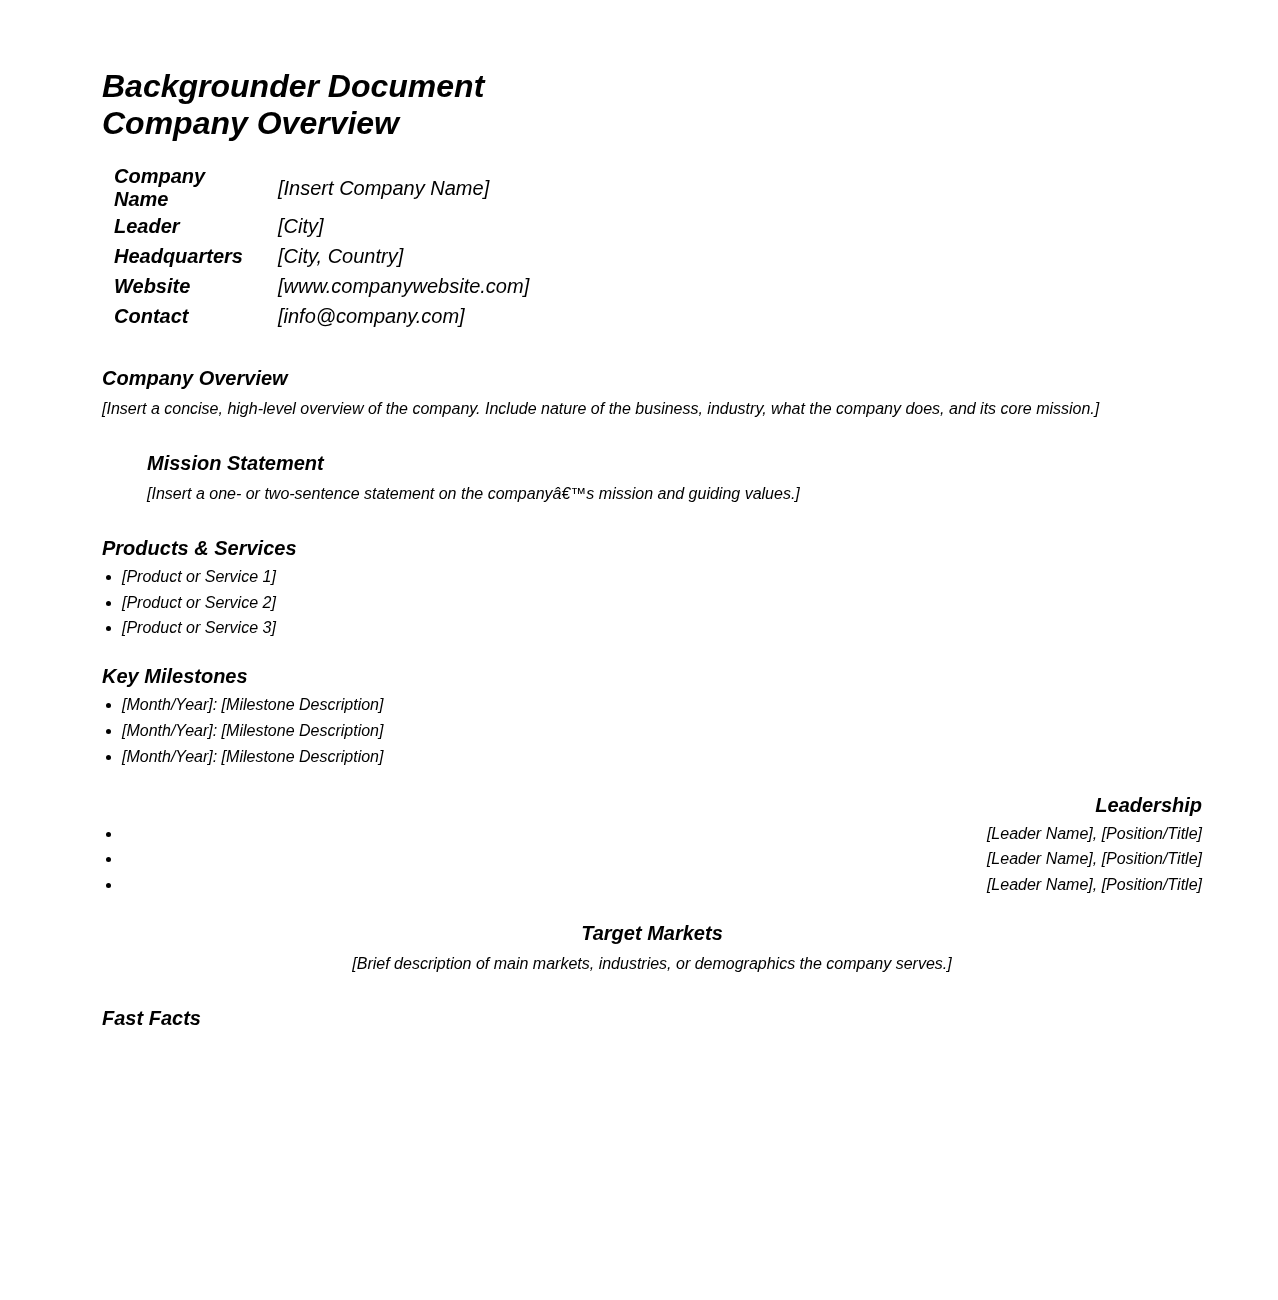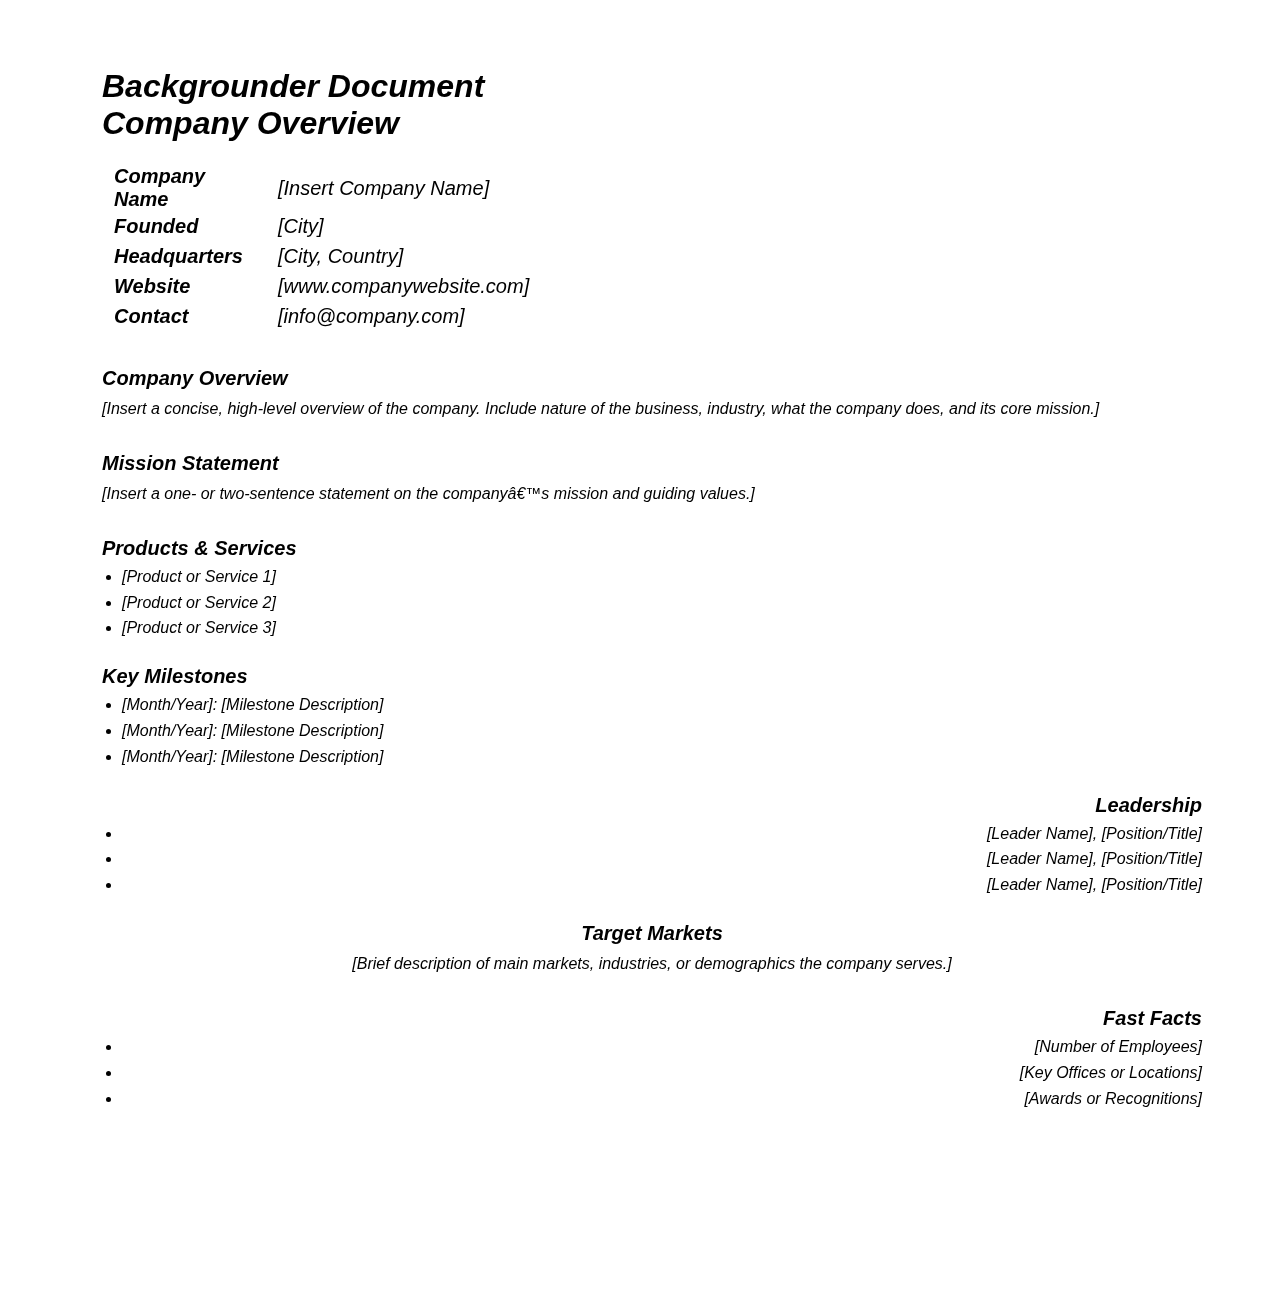--- a/index.html
+++ b/index.html
@@ -75,21 +75,21 @@
     <span>Company Overview</span>
   </h1>
 
   <table class="info">
     <tbody>
         <tr>
       <td class="label">Company Name</td>
       <td>[Insert Company Name]</td>
     </tr>
     <tr>
-      <td class="label">Founded</td>
+      <td class="label">Leader</td>
       <td>[City]</td>
     </tr>
     <tr>
       <td class="label">Headquarters</td>
       <td>[City, Country]</td>
     </tr>
     <tr>
       <td class="label">Website</td>
       <td>[www.companywebsite.com]</td>
     </tr>
@@ -98,21 +98,21 @@
       <td>[info@company.com]</td>
     </tr>
   </tbody>
     </table>
 
   <div class="section" style="margin-top:35px;">
     <h2>Company Overview</h2>
     <p class="body">[Insert a concise, high-level overview of the company. Include nature of the business, industry, what the company does, and its core mission.]</p>
   </div>
 
-  <div class="section" style="margin-top:32px;">
+  <div class="section" style="margin-top:32px;margin-left:45px;">
     <h2>Mission Statement</h2>
     <p class="body">[Insert a one- or two-sentence statement on the companyâ€™s mission and guiding values.]</p>
   </div>
 
   <div class="section" style="margin-top:32px;">
     <h2>Products &amp; Services</h2>
     <ul>
       <li>[Product or Service 1]</li>
       <li>[Product or Service 2]</li>
       <li>[Product or Service 3]</li>
@@ -135,21 +135,16 @@
       <li>[Leader Name], [Position/Title]</li>
       <li>[Leader Name], [Position/Title]</li>
     </ul>
   </div>
 
   <div class="section" style="margin-top:26px;text-align:center;">
     <h2>Target Markets</h2>
     <p class="body">[Brief description of main markets, industries, or demographics the company serves.]</p>
   </div>
 
-  <div class="section" style="margin-top:32px;text-align:right;">
+  <div class="section" style="margin-top:32px;">
     <h2>Fast Facts</h2>
-    <ul>
-      <li>[Number of Employees]</li>
-      <li>[Key Offices or Locations]</li>
-      <li>[Awards or Recognitions]</li>
-    </ul>
   </div>
 </div>
 
 </body></html>

